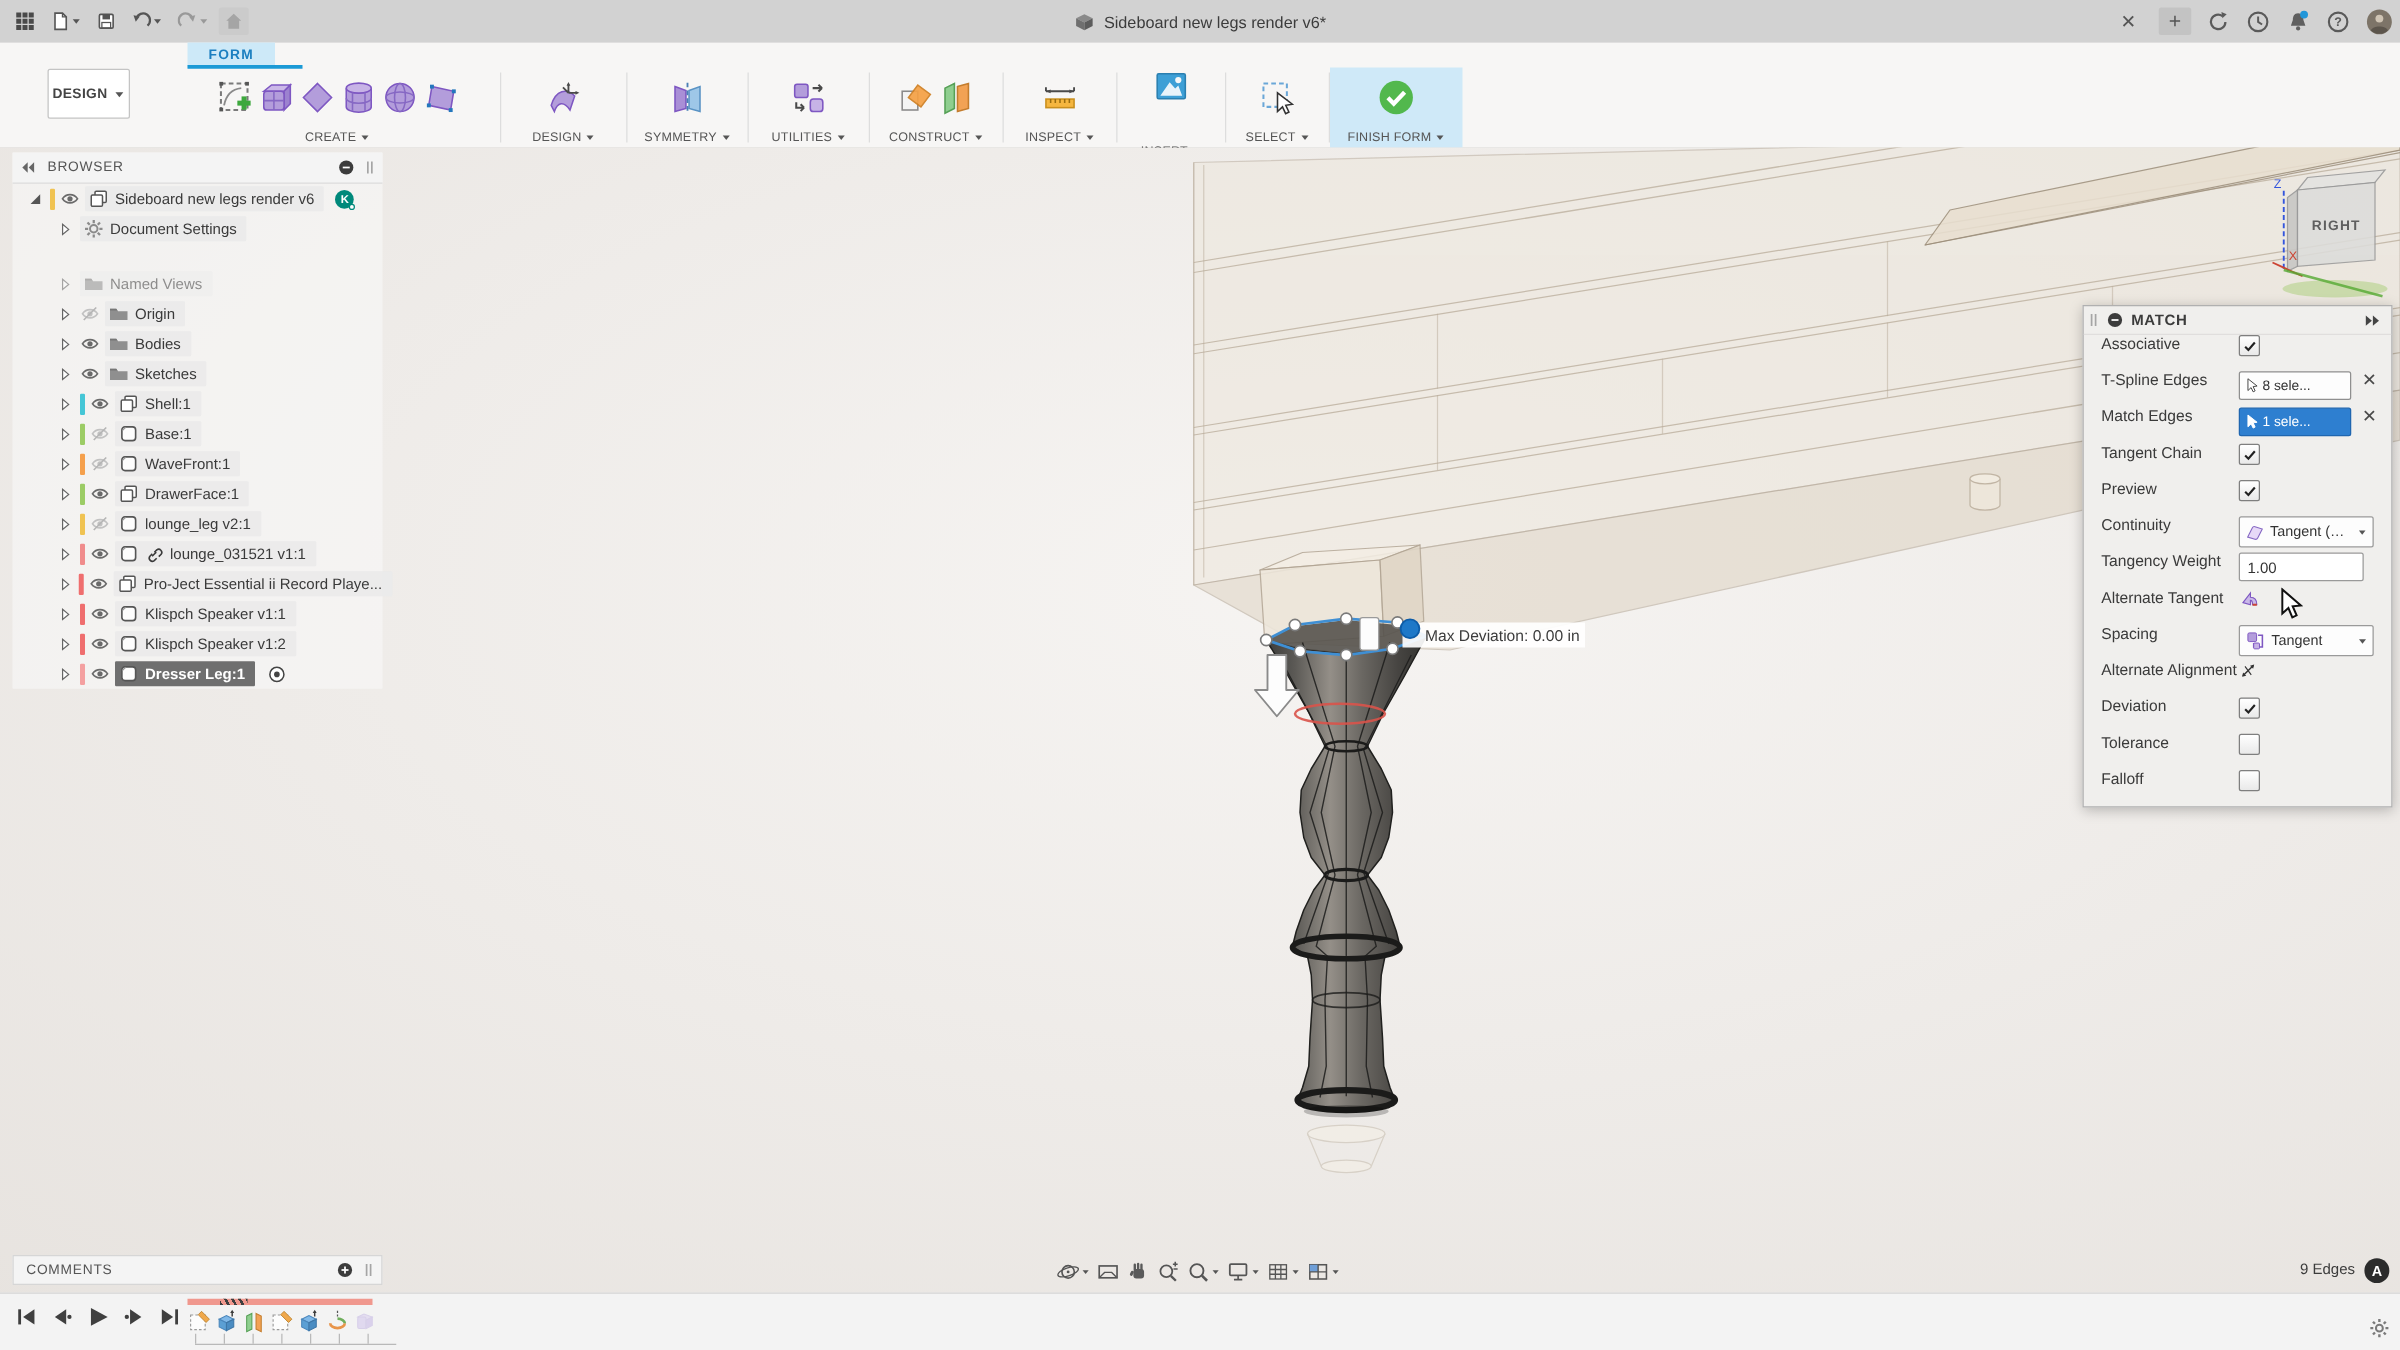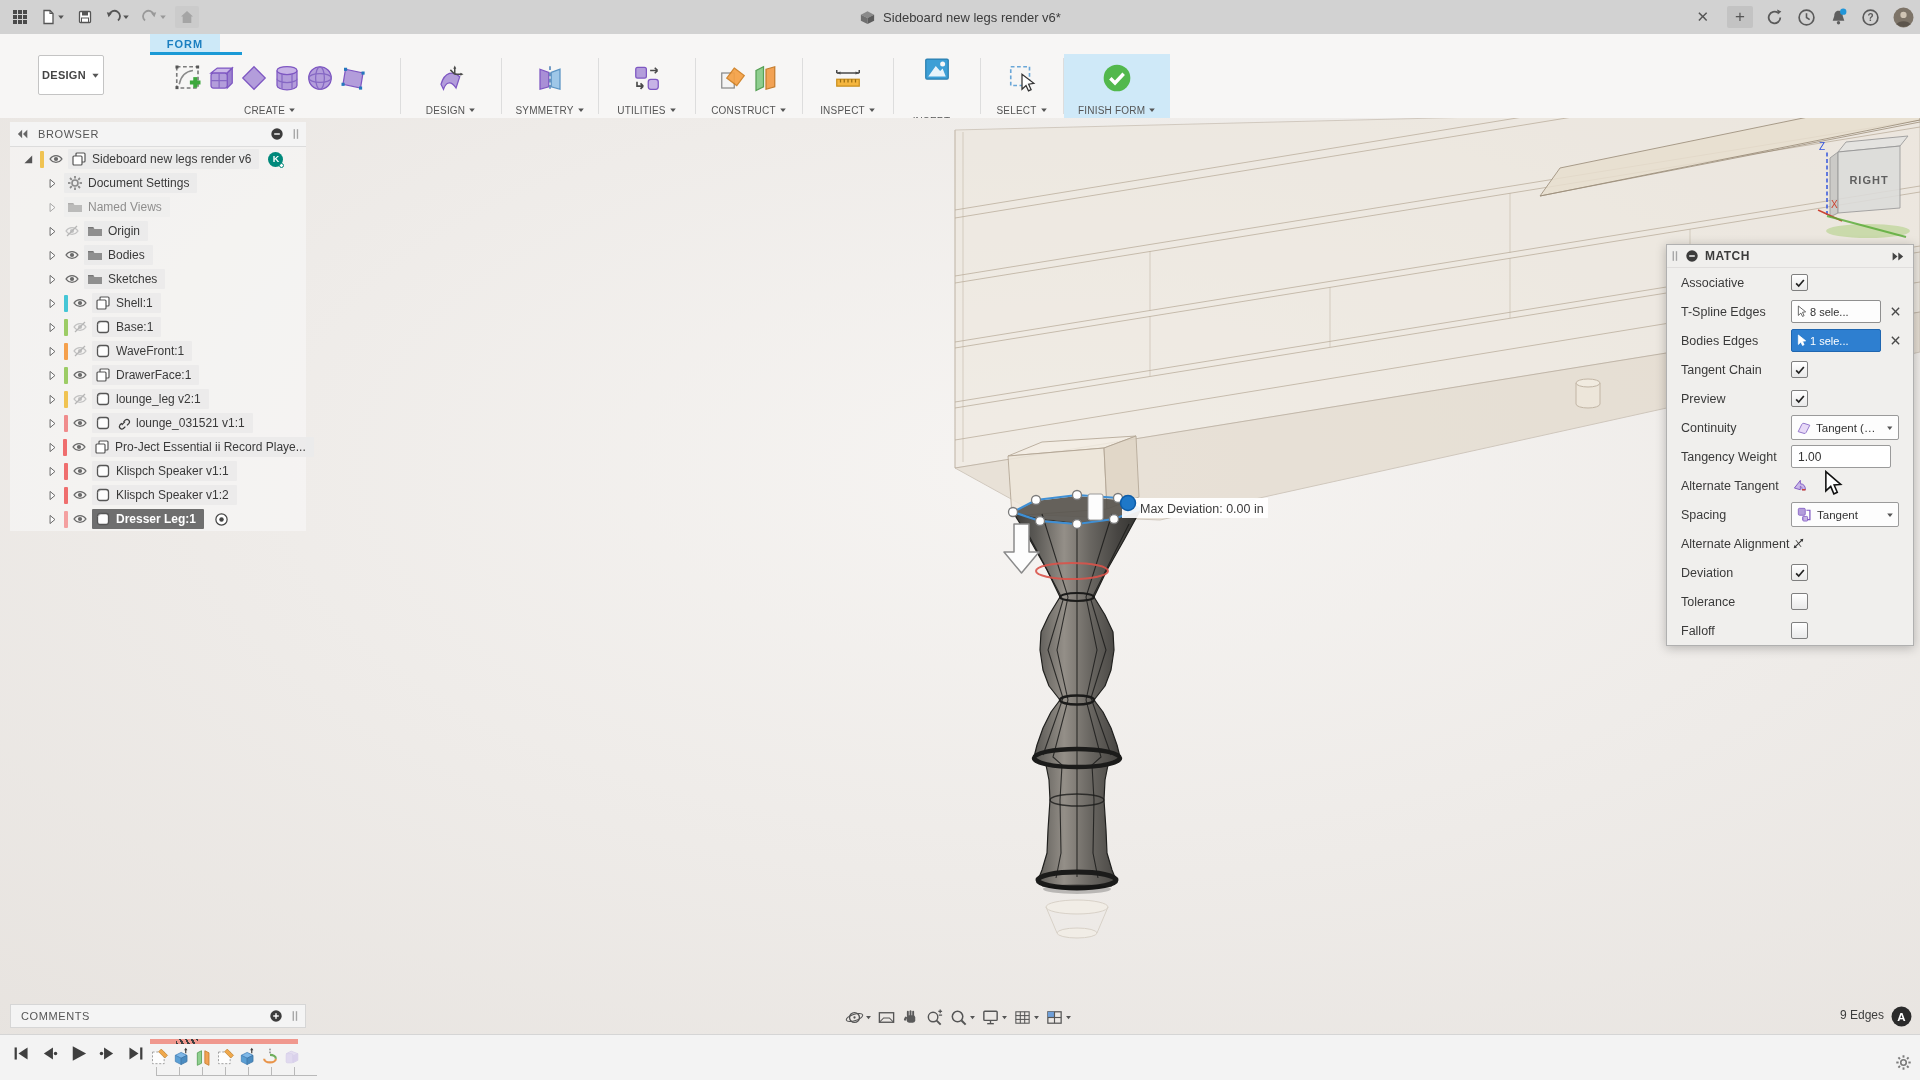--- a/index.html
+++ b/index.html
@@ -44,34 +44,34 @@
   
   #browser{position:absolute;left:10px;top:122px;width:296px;background:rgba(250,250,250,.55);z-index:10;}
   #browser-header{height:24px;background:rgba(243,243,243,.95);border-bottom:1px solid #dcdcdc;
     display:flex;align-items:center;padding:0 6px;gap:8px;font-size:11px;color:#555;letter-spacing:.6px;}
   #browser-header .spacer{flex:1;}
   .brow{height:24px;display:flex;align-items:center;gap:4px;font-size:12px;color:#3a3a3a;}
   .brow .bar{width:4px;height:17px;border-radius:1px;flex:0 0 auto;}
   .brow .chip{display:flex;align-items:center;gap:5px;background:rgba(234,234,234,.92);
     padding:2px 8px 2px 3px;border-radius:1px;white-space:nowrap;}
   .brow.selected .chip{background:#6f6f6f;color:#fff;font-weight:bold;}
-  .brow.dim{opacity:.55;}
+  .brow.dim{opacity:.55;margin-top:20px;}
   .badge-k{width:15px;height:15px;border-radius:50%;background:#00897b;color:#fff;font-size:9px;
     font-weight:bold;display:flex;align-items:center;justify-content:center;margin-left:5px;position:relative;}
   .badge-k::after{content:"";position:absolute;right:-1px;bottom:-1px;width:5px;height:5px;
     border-radius:50%;background:#fff;border:1px solid #00897b;box-sizing:border-box;}
 
   
   #dialog{position:absolute;left:1666px;top:244px;width:246px;background:#f0efed;
     border:1px solid #b0b0b0;box-shadow:0 2px 10px rgba(0,0,0,.25);z-index:10;font-size:12.5px;color:#3a3a3a;}
   #dialog-header{height:22px;display:flex;align-items:center;gap:6px;padding:0 8px 0 4px;
     border-bottom:1px solid #e0dedd;}
   #dialog-header .ttl{font-size:12px;font-weight:bold;color:#3c3c3c;letter-spacing:.5px;}
   #dialog-header .spacer{flex:1;}
-  .drow{height:29px;display:flex;align-items:center;padding-left:14px;}
+  .drow{height:29px;display:flex;padding-left:14px;}
   .drow .dlabel{width:110px;flex:0 0 auto;}
   .dcheck{width:15px;height:15px;border:1px solid #7f7f7f;border-radius:2px;
     background:linear-gradient(#ffffff,#e9e9e9);display:flex;align-items:center;justify-content:center;}
   .dselect{width:80px;height:21px;border:1px solid #8f8f8f;border-radius:2px;background:#fdfdfd;
     display:flex;align-items:center;gap:3px;padding:0 4px;font-size:11px;color:#333;
     white-space:nowrap;overflow:hidden;}
   .dselect.active{background:#2e7fd0;border-color:#1f66b0;color:#fff;}
   .dclear{margin-left:8px;display:flex;}
   .ddrop{width:98px;height:23px;border:1px solid #9a9a9a;border-radius:2px;background:#fdfdfd;
     display:flex;align-items:center;gap:4px;padding:0 4px;font-size:11.5px;color:#333;white-space:nowrap;}
@@ -1024,21 +1024,21 @@
         <span class="dclear">
           <svg viewBox="0 0 16 16" width="13" height="13">
             <g stroke="#4a4a4a" stroke-width="1.7">
               <line x1="3.5" y1="3.5" x2="12.5" y2="12.5"></line>
               <line x1="12.5" y1="3.5" x2="3.5" y2="12.5"></line>
             </g>
           </svg>
         </span>
       </div>
       <div class="drow">
-        <span class="dlabel">Bodies Edges</span>
+        <span class="dlabel">Match Edges</span>
         <span class="dselect active">
           <svg viewBox="0 0 14 16" width="11" height="13">
             <polygon points="3,1 3,13 6.2,10 8.3,14.3 10.3,13.3 8.3,9 12.3,8.4" fill="#fff" stroke="#fff" stroke-width="1"></polygon>
           </svg>
           <span>1 sele...</span>
         </span>
         <span class="dclear">
           <svg viewBox="0 0 16 16" width="13" height="13">
             <g stroke="#4a4a4a" stroke-width="1.7">
               <line x1="3.5" y1="3.5" x2="12.5" y2="12.5"></line>

